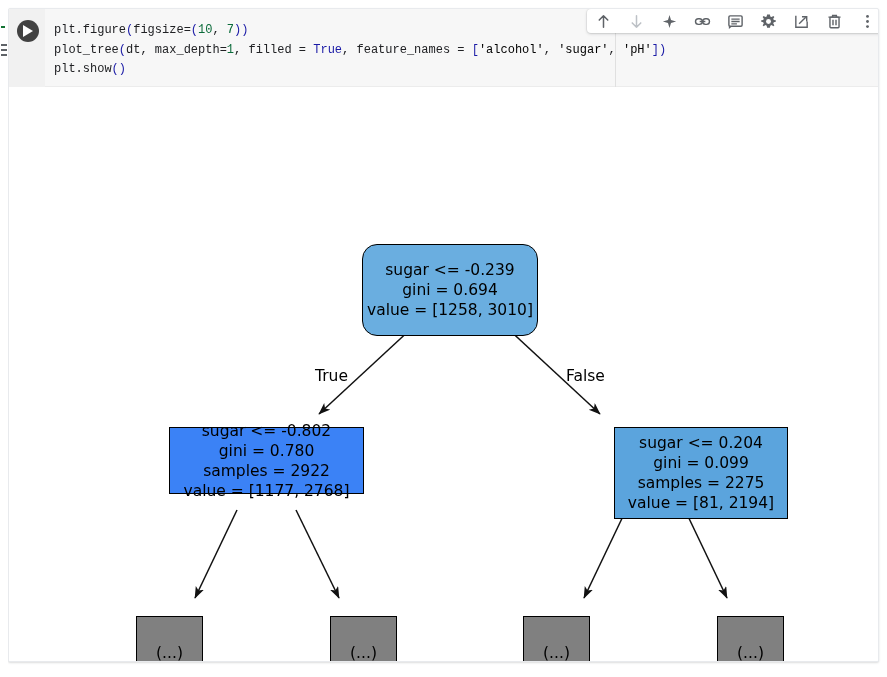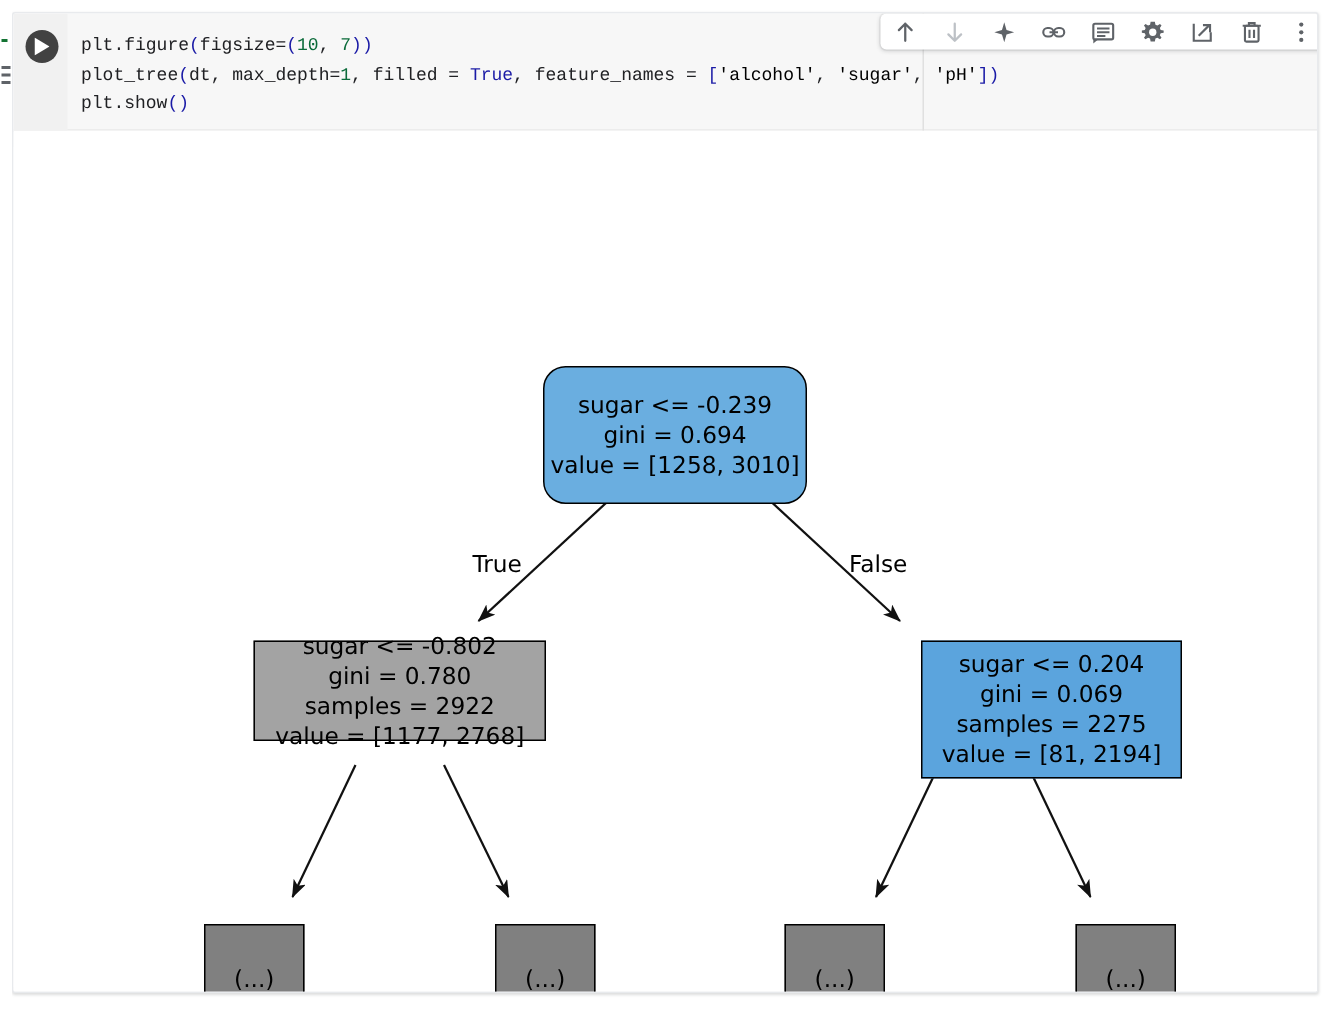--- a/index.html
+++ b/index.html
@@ -336,29 +336,29 @@
 
             <line x1="676" y1="412" x2="718" y2="500"></line>
           </g>
         </svg>
 
       <div class="node" style="left: 353px; top: 146px; width: 176px; height: 92px; background: rgb(106, 174, 224); border-radius: 15px;">
             <span class="ln">sugar &lt;= -0.239</span>
             <span class="ln">gini = 0.694</span>
             <span class="ln">value = [1258, 3010]</span>
           </div>
-          <div class="node" style="left: 160px; top: 329px; width: 195px; height: 67px; background: #a3a3a3;">
+          <div class="node" style="left: 160px; top: 329px; width: 195px; height: 67px; background: #3b82f6;">
             <span class="ln">sugar &lt;= -0.802</span>
             <span class="ln">gini = 0.780</span>
             <span class="ln">samples = 2922</span>
             <span class="ln">value = [1177, 2768]</span>
           </div>
           <div class="node" style="left: 557px; top: 329px; width: 174px; height: 92px; background: rgb(91, 164, 221); margin-left: 48px;">
             <span class="ln">sugar &lt;= 0.204</span>
-            <span class="ln">gini = 0.069</span>
+            <span class="ln">gini = 0.099</span>
             <span class="ln">samples = 2275</span>
             <span class="ln">value = [81, 2194]</span>
           </div>
           <div class="leaf" style="left: 127px; top: 518px; width: 67px; height: 74px; background: rgb(128, 128, 128);">
             <span>(...)</span>
           </div>
           <div class="leaf" style="left: 321px; top: 518px; width: 67px; height: 74px; background: rgb(128, 128, 128);">
             <span>(...)</span>
           </div>
           <div class="leaf" style="left: 514px; top: 518px; width: 67px; height: 74px; background: rgb(128, 128, 128);">

